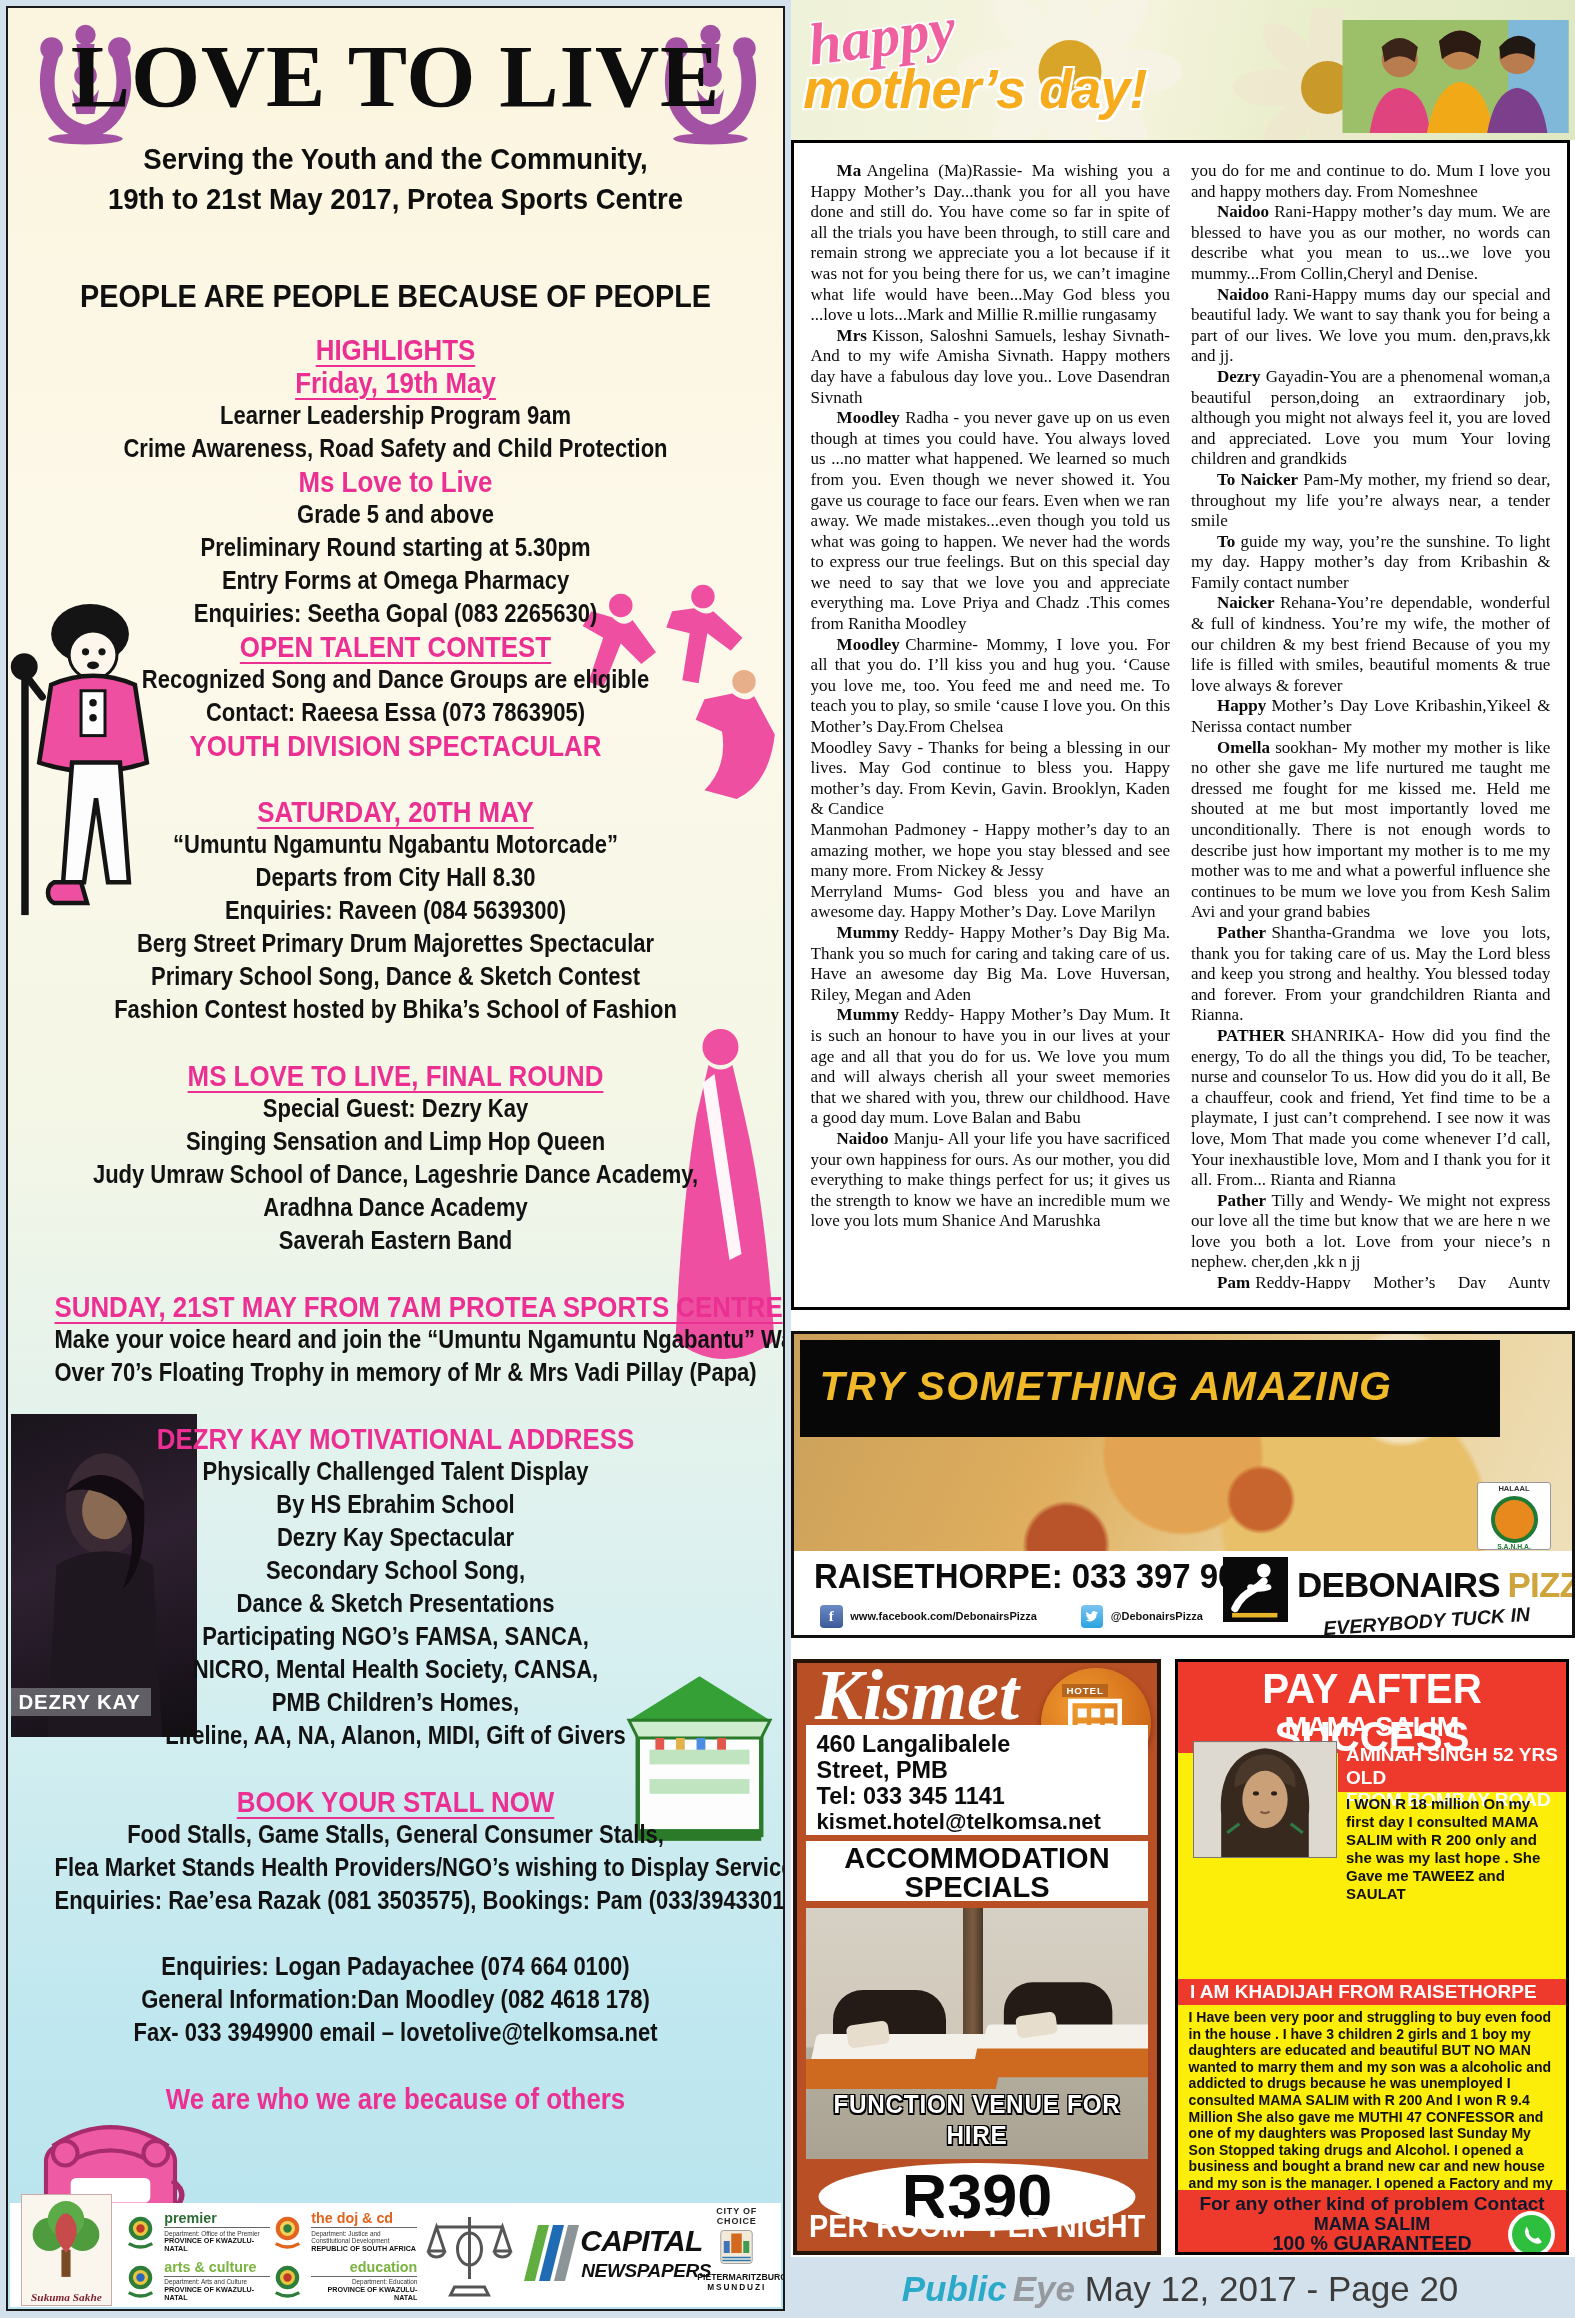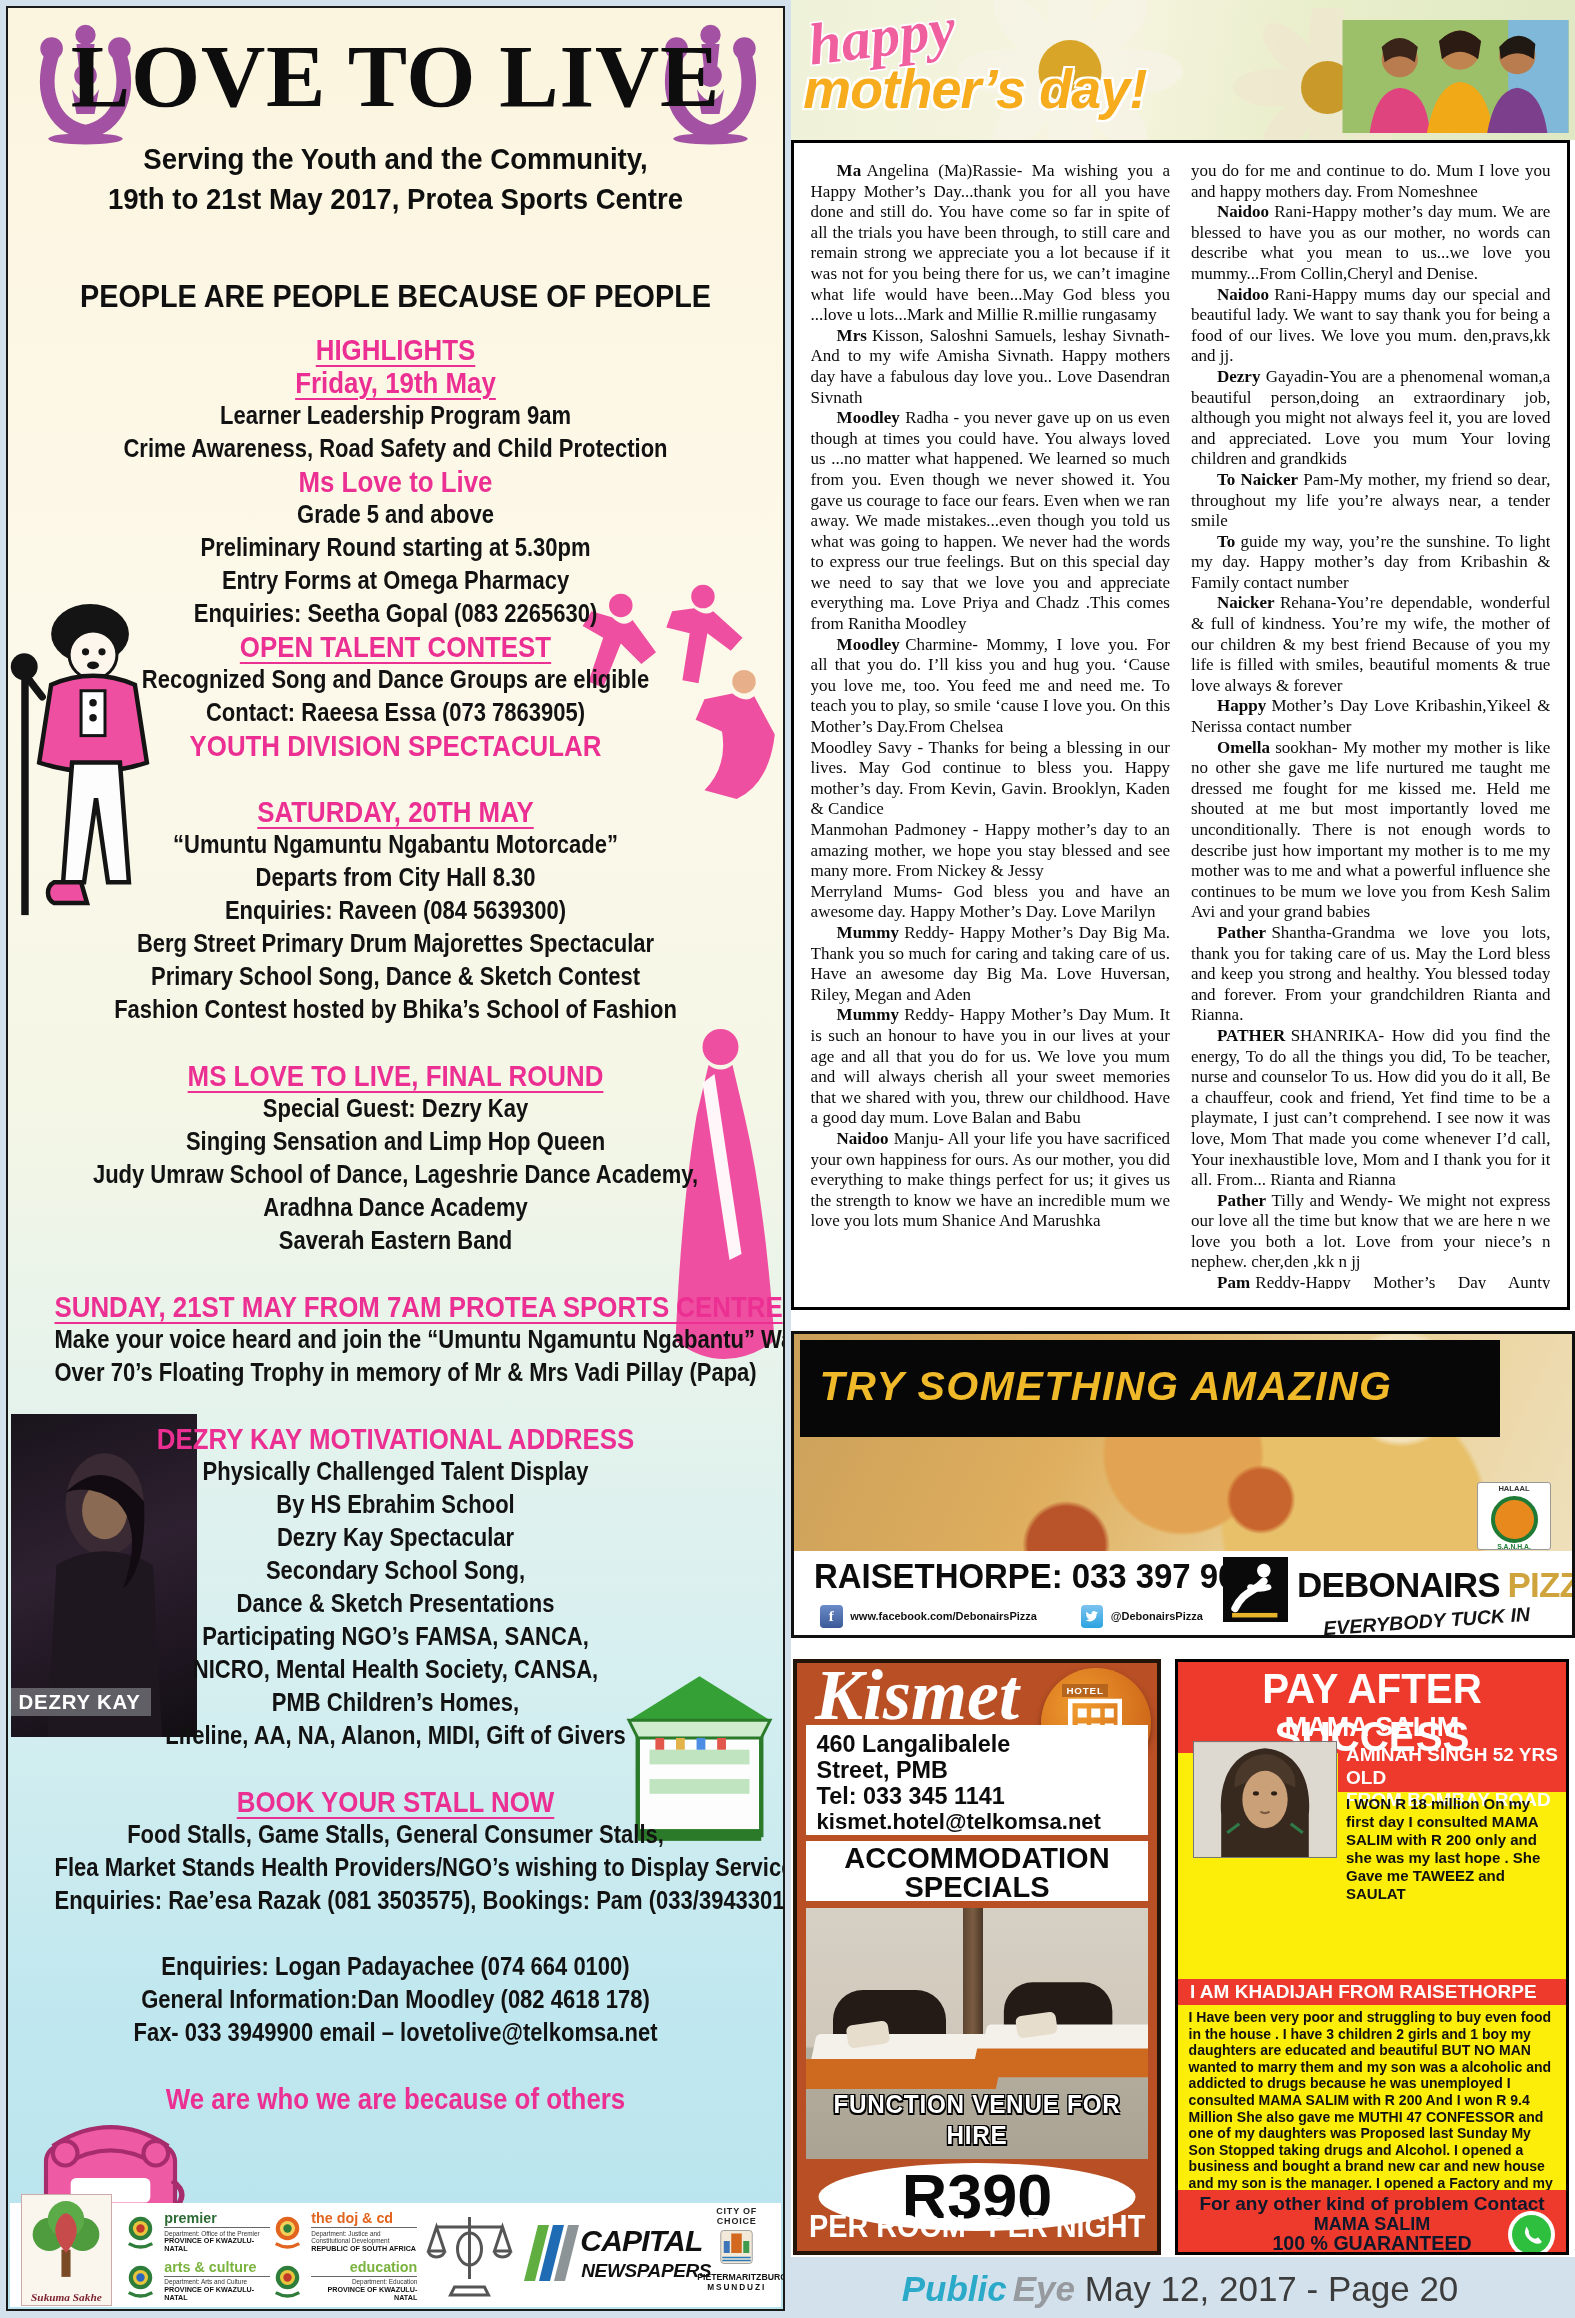--- a/index.html
+++ b/index.html
@@ -562,21 +562,21 @@
 
       <p class="msg ind"><b>Naidoo</b><span>Manju- All your life you have sacrificed your own happiness for ours. As our mother, you did everything to make things perfect for us; it gives us the strength to know we have an incredible mum we love you lots mum Shanice And Marushka</span></p>
 
     </div>
   <div class="md-col">
 
       <p class="msg"><span>you do for me and continue to do. Mum I love you and happy mothers day.  From Nomeshnee</span></p>
 
       <p class="msg ind"><b>Naidoo</b><span>Rani-Happy mother’s day mum. We are blessed to have you as our mother, no words can describe what you mean to us...we love you mummy...From Collin,Cheryl and Denise.</span></p>
 
-      <p class="msg ind"><b>Naidoo</b><span>Rani-Happy mums day our special and beautiful lady. We want to say thank you for being a food of our lives. We love you mum. den,pravs,kk and jj.</span></p>
+      <p class="msg ind"><b>Naidoo</b><span>Rani-Happy mums day our special and beautiful lady. We want to say thank you for being a part of our lives. We love you mum. den,pravs,kk and jj.</span></p>
 
       <p class="msg ind"><b>Dezry</b><span>Gayadin-You are a phenomenal woman,a beautiful person,doing an extraordinary job, although you might not always feel it, you are loved and appreciated. Love you mum Your loving children and grandkids</span></p>
 
       <p class="msg ind"><b>To Naicker</b><span>Pam-My mother, my friend so dear, throughout my life you’re always near, a tender smile</span></p>
 
       <p class="msg ind"><b>To</b><span>guide my way, you’re the sunshine. To light my day. Happy mother’s day from Kribashin &amp; Family contact number</span></p>
 
       <p class="msg ind"><b>Naicker</b><span>Rehana-You’re dependable, wonderful &amp; full of kindness. You’re my wife, the mother of our children &amp; my best friend Because of you my life is filled with smiles, beautiful moments &amp; true love always &amp; forever</span></p>
 
       <p class="msg ind"><b>Happy</b><span>Mother’s Day Love Kribashin,Yikeel &amp; Nerissa contact number</span></p>

